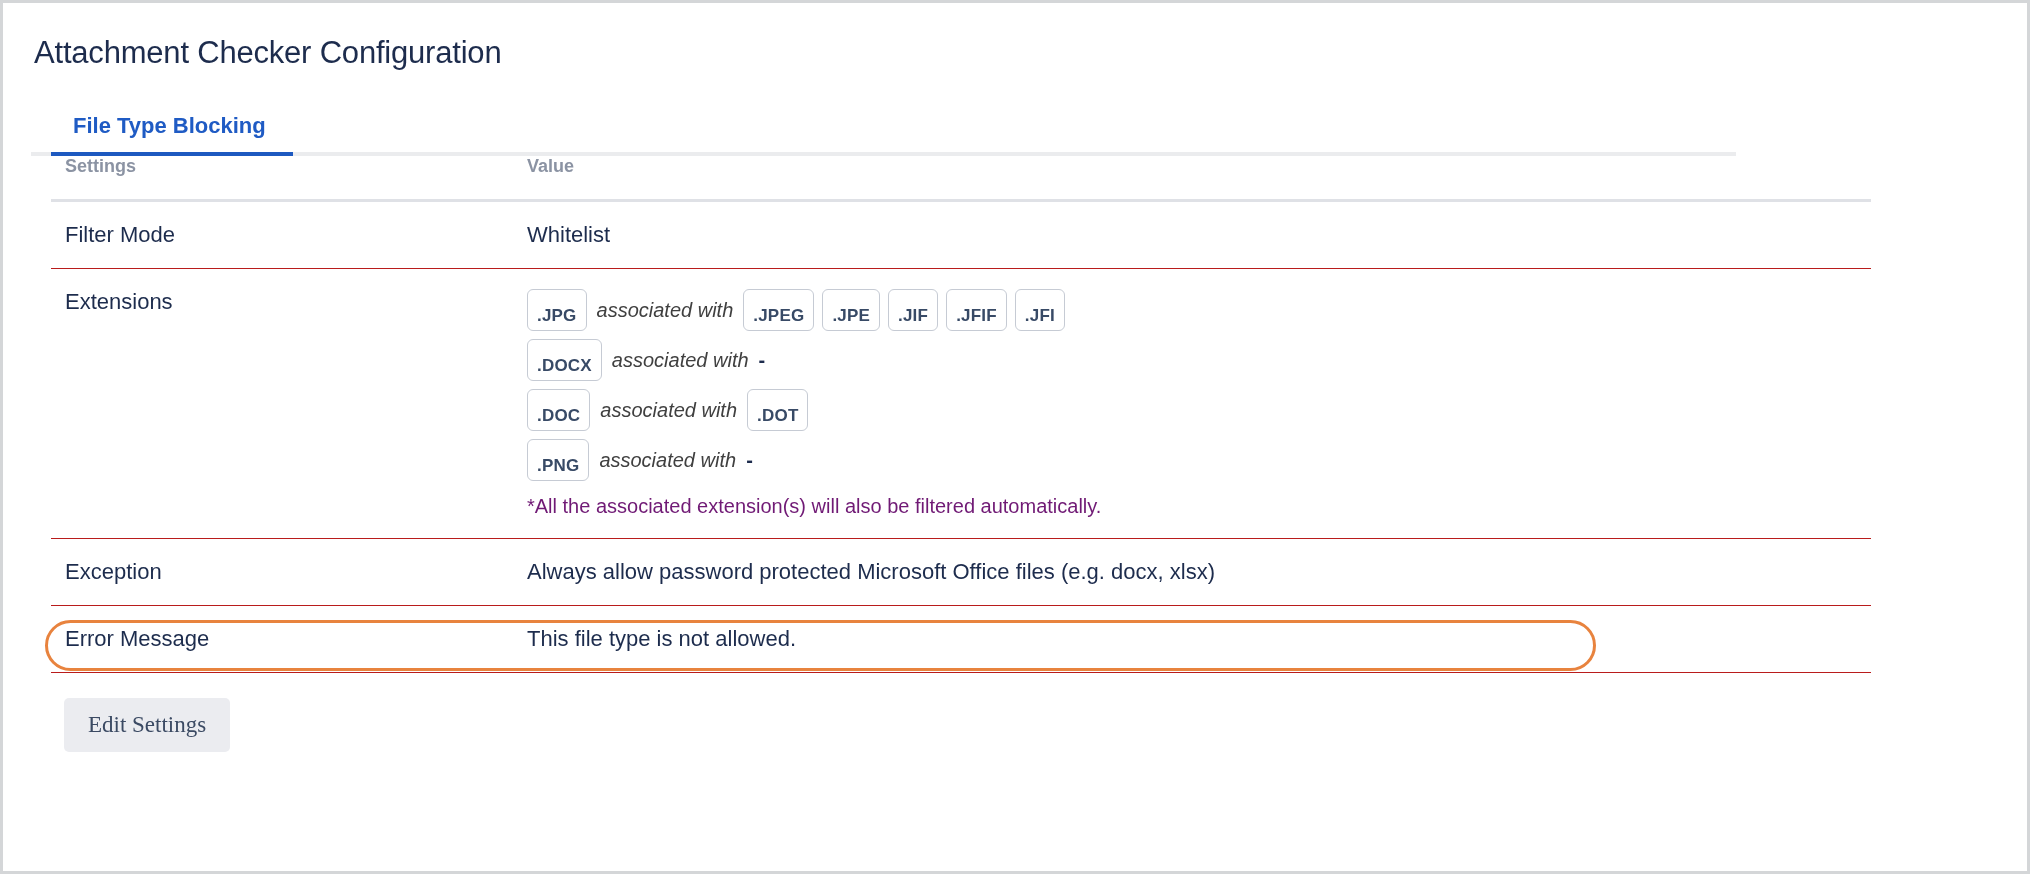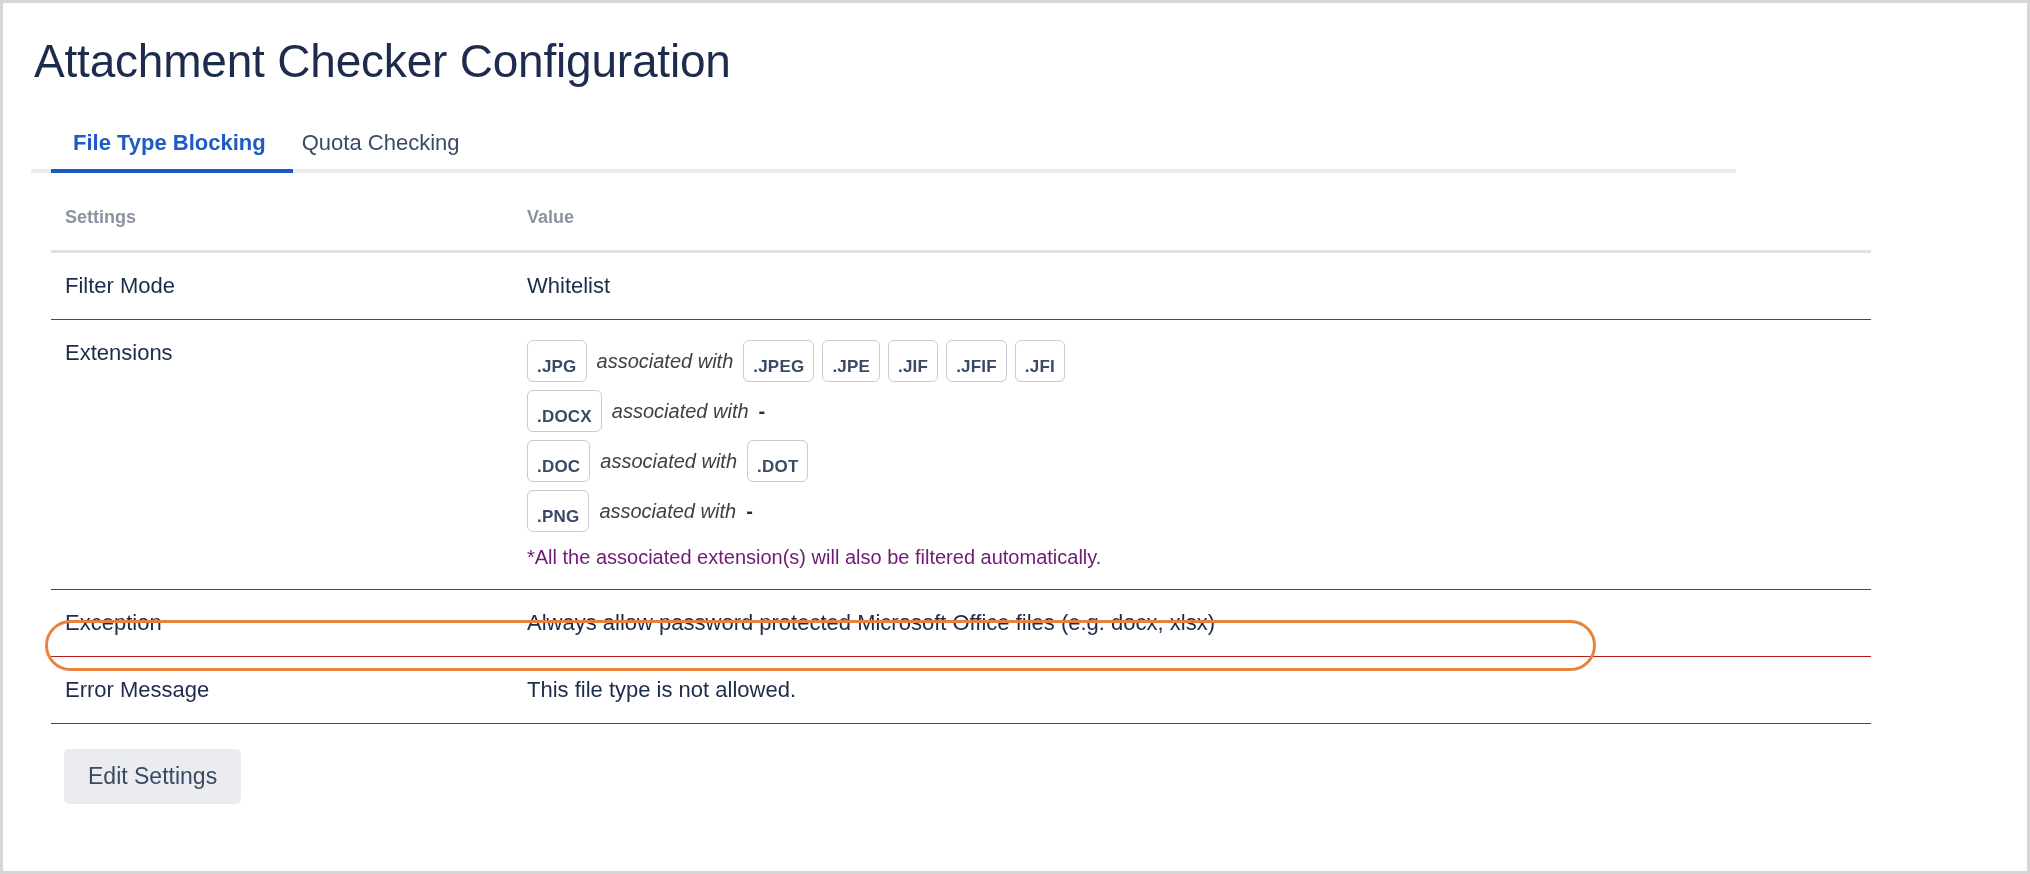--- a/index.html
+++ b/index.html
@@ -21,21 +21,21 @@
     border: 3px solid #d4d6d8;
     overflow: hidden;
   }
 
   .page-inner {
     padding: 22px 28px 0 28px;
   }
 
   
   .page-title {
-    font-size: 46px;
+    font-size: 31px;
     line-height: 1.15;
     font-weight: 400;
     color: #1d2c4d;
     letter-spacing: -0.2px;
     margin: 10px 0 12px 3px;
   }
 
   
   .tabs-wrap {
     position: relative;
@@ -72,21 +72,20 @@
     left: 20px;
     bottom: 0;
     height: 4px;
     width: 242px;
     background: #1d59c0;
   }
 
   
   .settings-table {
     width: 1820px;
-    margin-top: 34px;
     margin-left: 20px;
     border-collapse: collapse;
   }
   .settings-table th {
     text-align: left;
     font-size: 18px;
     font-weight: bold;
     color: #8b93a3;
     padding: 0 0 22px 14px;
     border-bottom: 3px solid #dfe1e6;
@@ -157,42 +156,39 @@
   .edit-btn-wrap {
     margin-top: 25px;
     margin-left: 33px;
   }
   .edit-btn {
     display: inline-block;
     background: #ebecf0;
     color: #3b4a63;
     border: none;
     border-radius: 5px;
-    font-family: Liberation Sans, sans-serif;
+    font-family: Liberation Serif, serif;
     font-size: 23px;
     padding: 14px 24px;
     cursor: pointer;
   }
 </style>
 </head>
 <body>
 
 <div class="page">
   <div class="page-inner">
 
     <h1 class="page-title">Attachment Checker Configuration</h1>
 
     <div class="tabs-wrap">
       <div class="tabs">
         <div class="tab active">
           <span>File Type Blocking</span>
         </div>
-        <div class="tab">
-          <span>Quota Checking</span>
-        </div>
       </div>
       <div class="tabs-rule"></div>
       <div class="tab-underline"></div>
     </div>
 
     <table class="settings-table">
       <thead>
         <tr>
           <th class="col-setting">Settings</th>
           <th>Value</th>

